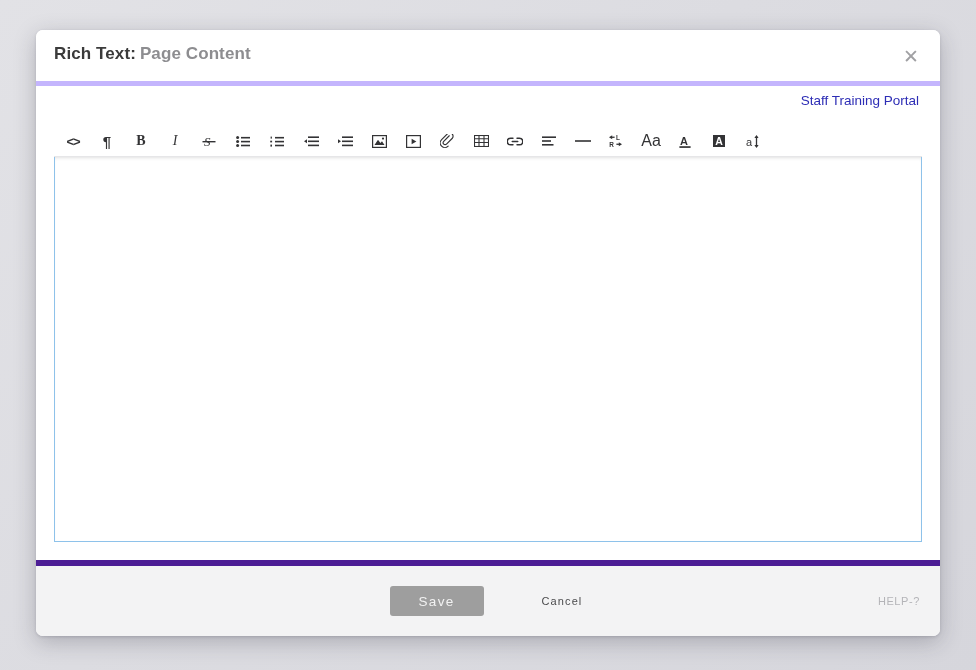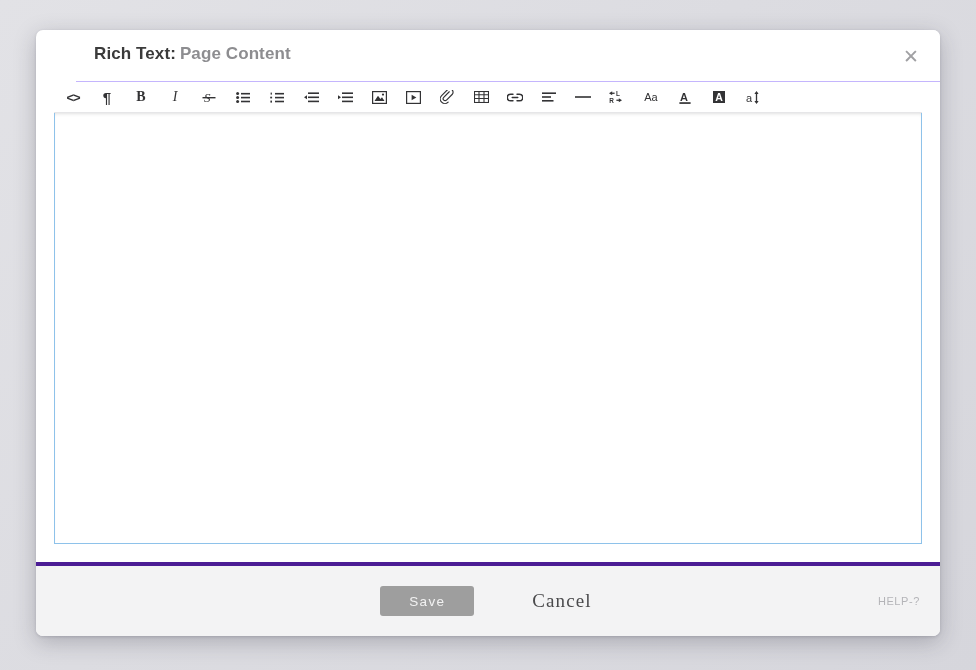--- a/index.html
+++ b/index.html
@@ -28,23 +28,22 @@
     overflow: hidden;
     display: flex;
     flex-direction: column;
   }
 
   
   .dlg-header {
     position: relative;
     height: 51px;
     flex: 0 0 51px;
-    border-bottom: 1px solid #c4b5fd;
+    border-bottom: 5px solid #c4b5fd;
     background: #fff;
-    margin-left: 40px;
   }
   .dlg-title {
     position: absolute;
     left: 18px;
     top: 14px;
     font-size: 17px;
     font-weight: bold;
     color: #3b3b3b;
     letter-spacing: 0.1px;
     white-space: nowrap;
@@ -157,21 +156,21 @@
     flex: 0 0 18px;
     background: #fff;
   }
 
   
   .dlg-footer {
     position: relative;
     height: 70px;
     flex: 0 0 70px;
     background: #f3f3f4;
-    border-top: 4px solid #4c1d95;
+    border-top: 6px solid #4c1d95;
     display: flex;
     align-items: center;
     justify-content: center;
   }
   .btn-save {
     width: 94px;
     height: 30px;
     background: #9e9e9e;
     color: #f2f2f2;
     border: none;
@@ -179,23 +178,23 @@
     font-size: 13.5px;
     letter-spacing: 1.4px;
     font-family: "Liberation Sans", sans-serif;
     cursor: pointer;
   }
   .btn-cancel {
     margin-left: 54px;
     background: none;
     border: none;
     color: #4a4a4c;
-    font-size: 19px;
+    font-size: 11px;
     letter-spacing: 1.1px;
-    font-family: Liberation Serif, serif;
+    font-family: Liberation Sans, sans-serif;
     cursor: pointer;
     padding: 6px 4px;
   }
   .help-link {
     position: absolute;
     right: 20px;
     bottom: 29px;
     font-size: 11px;
     color: #b4b4b8;
     letter-spacing: 0.6px;
@@ -208,20 +207,23 @@
 
 <div class="dialog">
 
   <div class="dlg-header">
     <div class="dlg-title"><span>Rich Text:</span><span class="t-sub">Page Content</span></div>
 
 
     <div class="close-btn">✕</div>
   </div>
 
+  <div class="subhead">
+    <a class="portal-link">Staff Training Portal</a>
+  </div>
 
   <div class="editor-wrap">
 
     <div class="toolbar">
 
       <div class="tb-btn">
         <span class="glyph" style="font-weight:bold;font-size:13px;letter-spacing:-1px;">&lt;&gt;</span>
       </div>
 
       <div class="tb-btn">
@@ -341,21 +343,21 @@
           <polygon points="0,3.2 3.2,1.2 3.2,5.2" fill="#333335"></polygon>
           <rect x="3" y="2.6" width="2.6" height="1.3" fill="#333335"></rect>
           <text x="7" y="5.6" font-family="'Liberation Sans',sans-serif" font-size="6.4" font-weight="bold" fill="#333335">L</text>
           <text x="0.2" y="12.6" font-family="'Liberation Sans',sans-serif" font-size="6.4" font-weight="bold" fill="#333335">R</text>
           <rect x="7.4" y="9.6" width="2.6" height="1.3" fill="#333335"></rect>
           <polygon points="13,10.2 9.8,8.2 9.8,12.2" fill="#333335"></polygon>
         </svg>
       </div>
 
       <div class="tb-btn">
-        <span class="glyph" style="font-size:11px;">Aa</span>
+        <span class="glyph" style="font-size:16px;">Aa</span>
       </div>
 
       <div class="tb-btn">
         <svg width="14" height="15" viewBox="0 0 14 15">
           <text x="2" y="11" font-family="'Liberation Sans',sans-serif" font-size="11" font-weight="bold" fill="#333335">A</text>
           <rect x="1.4" y="12.2" width="11.2" height="1.7" fill="#333335"></rect>
         </svg>
       </div>
 
       <div class="tb-btn">

